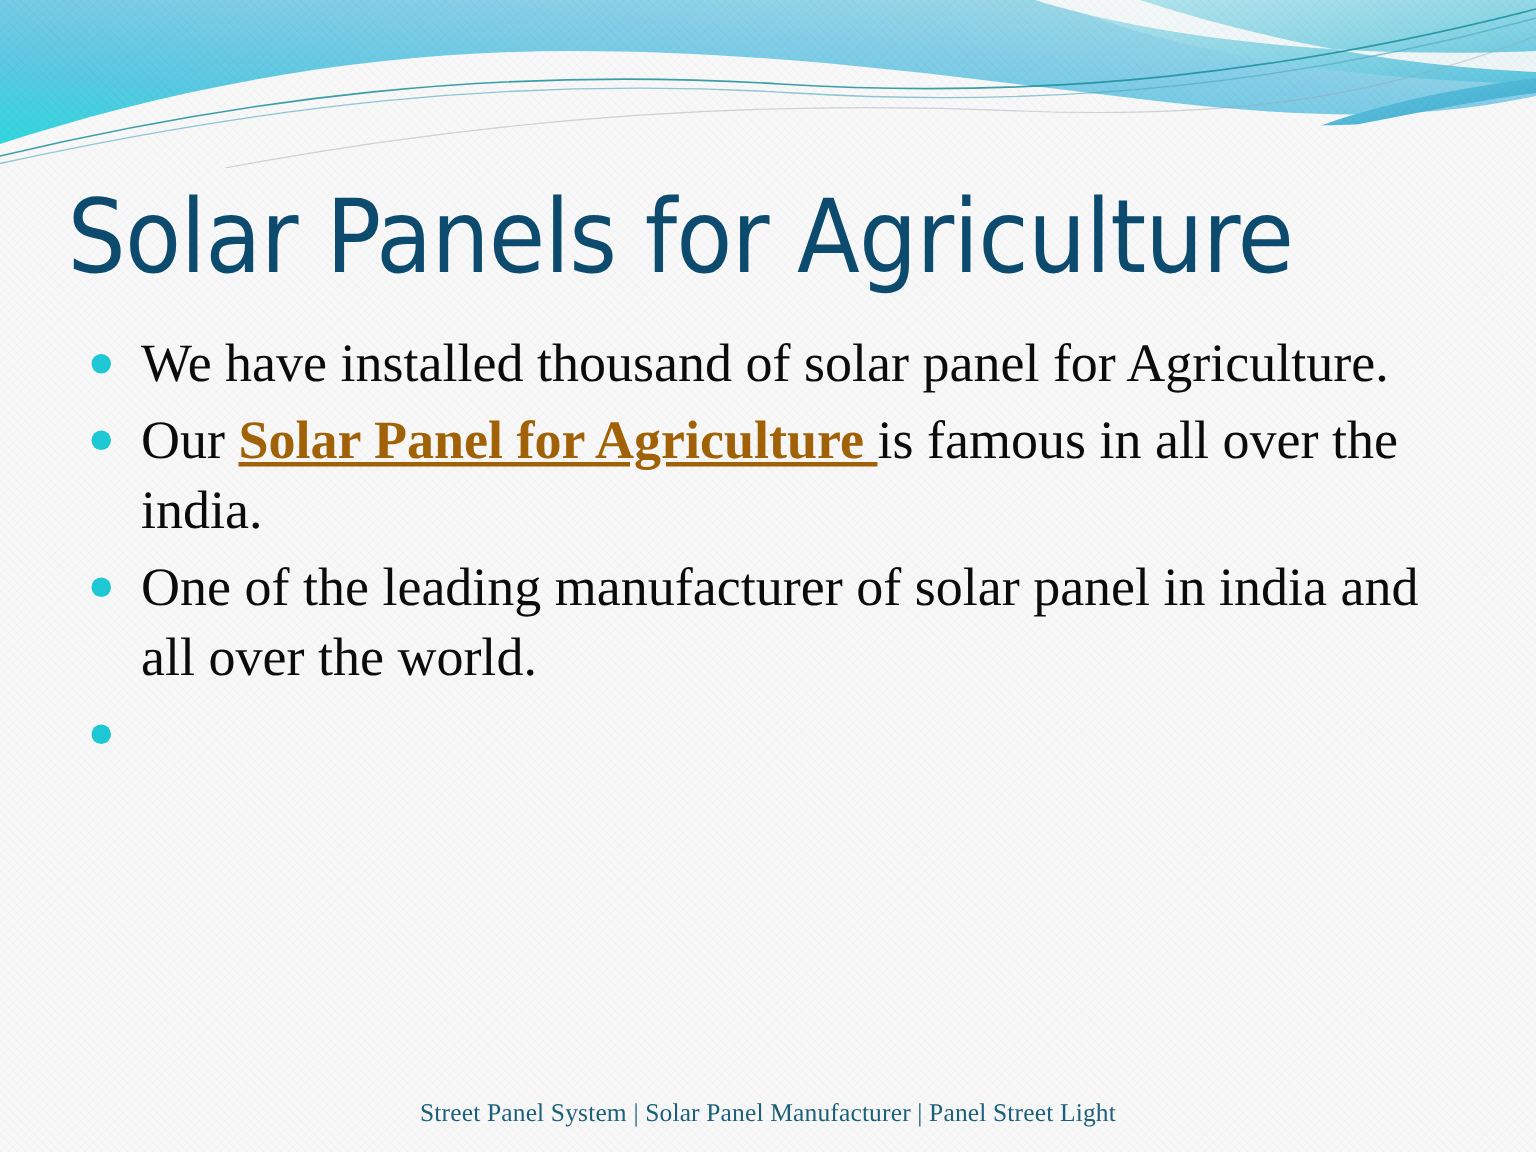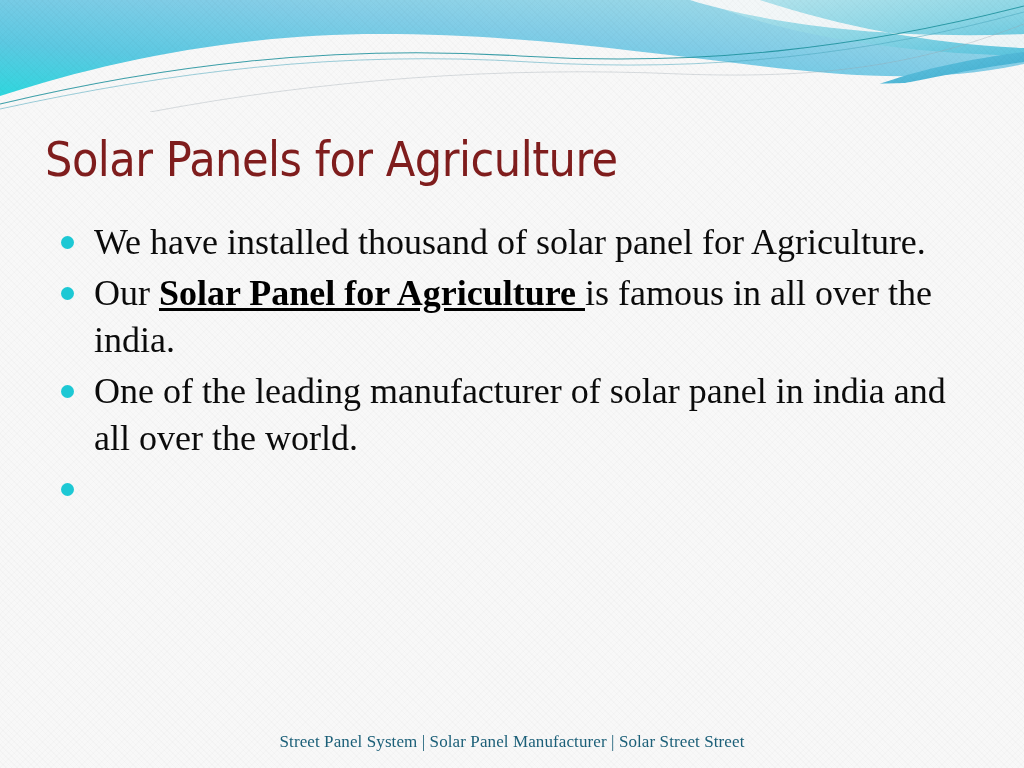--- a/index.html
+++ b/index.html
@@ -49,24 +49,24 @@
   }
   #header-band svg { display: block; width: 1024px; height: 112px; }
 
   
   #title {
     position: absolute;
     left: 45px;
     top: 127px;
     z-index: 10;
     font-family: "DejaVu Sans Condensed", "Liberation Sans Narrow", "Liberation Sans", sans-serif;
-    font-size: 48px;
+    font-size: 68px;
     line-height: 64px;
     letter-spacing: -0.5px;
-    color: #7f1d1d;
+    color: #0c4a6e;
     white-space: nowrap;
     font-weight: 400;
   }
 
   
   #body {
     position: absolute;
     left: 56px;
     top: 219px;
     width: 930px;
@@ -86,21 +86,21 @@
     position: absolute;
     left: 5px;
     top: 17px;
     width: 13px;
     height: 13px;
     border-radius: 50%;
     background: #1dc8d4;
   }
   .bullet-text { display: inline; }
   .bullet-text .lk {
-    color: #000000;
+    color: #a16207;
     font-weight: bold;
     text-decoration: underline;
     text-underline-offset: 3px;
   }
 
   
   #footer {
     position: absolute;
     left: 0;
     top: 731px;
@@ -184,16 +184,16 @@
       <span class="bullet-dot"></span>
       <span class="bullet-text"><span>One of the leading manufacturer of solar panel in india and all over the world.</span></span>
     </div>
 
     <div class="bullet-row">
       <span class="bullet-dot"></span>
     </div>
 
   </div>
 
-  <div id="footer"><span>Street Panel System</span><span> | </span><span>Solar Panel Manufacturer</span><span> | </span><span>Solar Street Street</span></div>
+  <div id="footer"><span>Street Panel System</span><span> | </span><span>Solar Panel Manufacturer</span><span> | </span><span>Panel Street Light</span></div>
 
   <div id="texture"></div>
 </div>
 
 </body></html>

